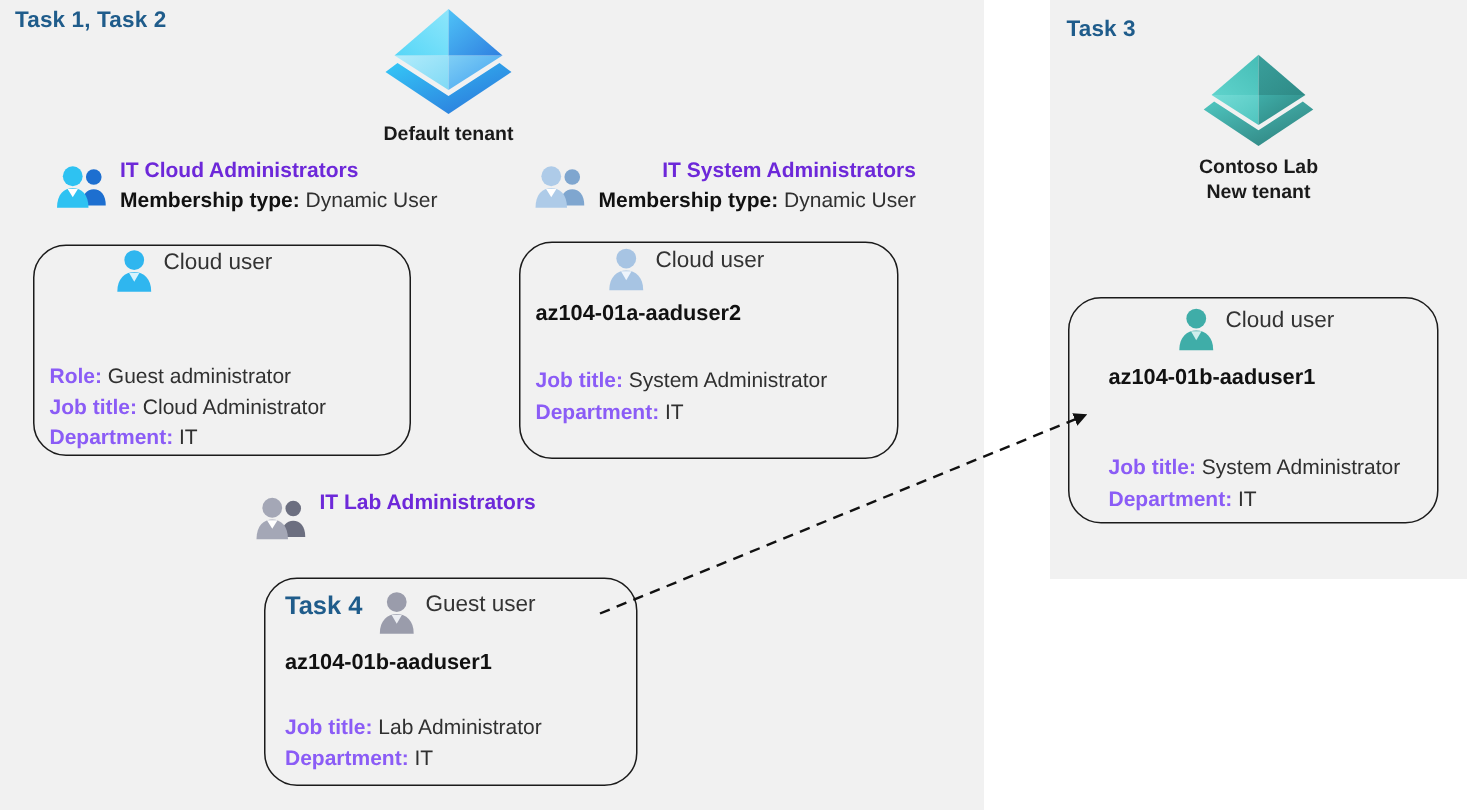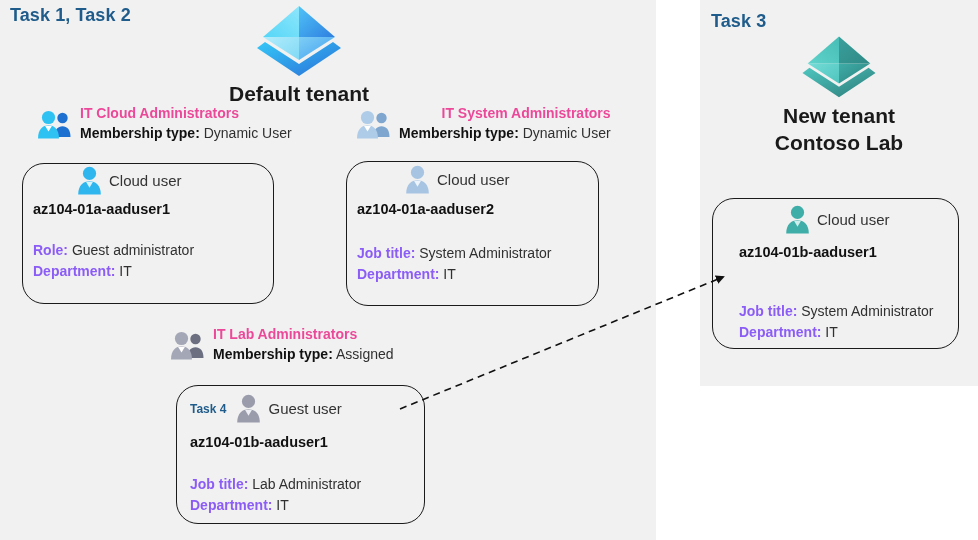--- a/index.html
+++ b/index.html
@@ -20,33 +20,33 @@
   .panel {
     position: absolute;
     background: #f1f1f1;
   }
   #panel-left  { left: 0px;   top: 0px; width: 656px; height: 540px; }
   #panel-right { left: 700px; top: 0px; width: 278px; height: 386px; }
 
   
   .task-label {
     position: absolute;
-    font-size: 18px;
+    font-size: 15px;
     font-weight: bold;
     color: #1f5c8b;
     letter-spacing: .1px;
     white-space: nowrap;
   }
   #task-12 { left: 10px;  top: 5px; }
   #task-3  { left: 711px; top: 11px; text-align: center; }
 
   
   .tenant { position: absolute; text-align: center; }
   .tenant .tenant-name {
-    font-size: 21px;
+    font-size: 13px;
     font-weight: bold;
     color: #1a1a1a;
     white-space: nowrap;
     line-height: 1.28;
   }
   #tenant-default { left: 184px; top: 4px; width: 230px; }
   #tenant-new     { left: 711px; top: 34px; width: 256px; }
   .tenant-icon { display: block; margin: 0 auto 5px auto; }
 
   
@@ -54,21 +54,21 @@
     position: absolute;
     display: flex;
     align-items: flex-start;
     white-space: nowrap;
   }
   .group-header .g-icon { flex: 0 0 auto; margin-top: 6px; }
   .group-header .g-text { margin-left: 7px; }
   .group-name {
     font-size: 14px;
     font-weight: bold;
-    color: #ec4899;
+    color: #6d28d9;
     line-height: 1.42;
   }
   .group-meta {
     font-size: 14px;
     color: #303030;
     line-height: 1.42;
   }
   .group-meta b { color: #111; font-weight: bold; }
 
   #grp-cloud  { left: 36px;  top: 104px; }
@@ -84,25 +84,25 @@
     box-sizing: border-box;
   }
   #card-user1 { left: 22px;  top: 163px; width: 252px; height: 141px; }
   #card-user2 { left: 346px; top: 161px; width: 253px; height: 145px; }
   #card-guest { left: 176px; top: 385px; width: 249px; height: 139px; }
   #card-newb  { left: 712px; top: 198px; width: 247px; height: 151px; }
 
   .card-head {
     position: absolute;
     display: flex;
-    align-items: center;
+    align-items: flex-start;
     white-space: nowrap;
   }
   .card-head .task-inline {
-    font-size: 12px;
+    font-size: 17px;
     font-weight: bold;
     color: #1f5c8b;
     margin-right: 9px;
   }
   .card-head .u-icon { flex: 0 0 auto; }
   .card-head .u-label {
     font-size: 15px;
     color: #333333;
     margin-left: 6px;
   }
@@ -209,22 +209,22 @@
           <stop offset="0" stop-color="#4fc6c0"></stop>
             <stop offset="1" stop-color="#2b7b78"></stop>
         </linearGradient>
       </defs>
       <path d="M46 72 L4 44 L12 38 L46 60 L80 38 L88 44 Z" fill="url(#ntSk)"></path>
       <path d="M46 56 L10 33 L46 33 Z" fill="url(#ntBL)"></path>
       <path d="M46 56 L82 33 L46 33 Z" fill="url(#ntBR)"></path>
       <path d="M46 2 L10 33 L46 33 Z" fill="url(#ntL)"></path>
       <path d="M46 2 L82 33 L46 33 Z" fill="url(#ntR)"></path>
     </svg>
+    <div class="tenant-name">Contoso Lab</div>
     <div class="tenant-name">New  tenant</div>
-    <div class="tenant-name">Contoso Lab</div>
   </div>
 
   <div class="group-header" id="grp-cloud">
     <svg class="g-icon" width="37" height="30" viewBox="0 0 37 30">
       <circle cx="26.5" cy="8" r="5.2" fill="#1d6fd0"></circle>
       <path d="M18.5 27 C18.5 19.5 22 16.2 26.5 16.2 C31 16.2 34.5 19.5 34.5 27 Z" fill="#1d6fd0"></path>
       <circle cx="12.5" cy="7.5" r="6.6" fill="#2ec2f2"></circle>
       <path d="M2 28.5 C2 19.5 6.8 15.3 12.5 15.3 C18.2 15.3 23 19.5 23 28.5 Z" fill="#2ec2f2"></path>
       <path d="M9 15.8 L12.5 21.5 L16 15.8 Z" fill="#ffffff"></path>
     </svg>
@@ -257,40 +257,37 @@
   <div class="group-header" id="grp-lab">
     <svg class="g-icon" width="37" height="30" viewBox="0 0 37 30">
       <circle cx="26.5" cy="8" r="5.2" fill="#6c6f80"></circle>
       <path d="M18.5 27 C18.5 19.5 22 16.2 26.5 16.2 C31 16.2 34.5 19.5 34.5 27 Z" fill="#6c6f80"></path>
       <circle cx="12.5" cy="7.5" r="6.6" fill="#a4a7b6"></circle>
       <path d="M2 28.5 C2 19.5 6.8 15.3 12.5 15.3 C18.2 15.3 23 19.5 23 28.5 Z" fill="#a4a7b6"></path>
       <path d="M9 15.8 L12.5 21.5 L16 15.8 Z" fill="#ffffff"></path>
     </svg>
     <div class="g-text">
       <div class="group-name">IT Lab Administrators</div>
-      <div class="group-meta">
-        <b>Membership type:</b>
-        <span>Assigned</span>
-      </div>
     </div>
   </div>
 
   <div class="card" id="card-user1"></div>
   <div class="card-head" id="head-user1">
     <svg class="u-icon" width="27" height="29" viewBox="0 0 27 29">
       <circle cx="13.5" cy="7.4" r="6.6" fill="#2fb6ef"></circle>
       <path d="M2.2 28.5 C2.2 19.6 7.2 15.3 13.5 15.3 C19.8 15.3 24.8 19.6 24.8 28.5 Z" fill="#2fb6ef"></path>
       <path d="M10 15.8 L13.5 21.8 L17 15.8 Z" fill="#d7f3fd"></path>
     </svg>
     <span class="u-label">Cloud user</span>
   </div>
-  <div class="card-upn" id="upn-user1">az104-01a-aaduser1</div>
   <div class="card-props" id="props-user1">
     <div><b>Role:</b>
       <span>Guest administrator</span></div>
+    <div><b>Job title:</b>
+      <span>Cloud Administrator</span></div>
     <div><b>Department:</b>
       <span>IT</span></div>
   </div>
 
   <div class="card" id="card-user2"></div>
   <div class="card-head" id="head-user2">
     <svg class="u-icon" width="27" height="29" viewBox="0 0 27 29">
       <circle cx="13.5" cy="7.4" r="6.6" fill="#a7c4e3"></circle>
       <path d="M2.2 28.5 C2.2 19.6 7.2 15.3 13.5 15.3 C19.8 15.3 24.8 19.6 24.8 28.5 Z" fill="#a7c4e3"></path>
       <path d="M10 15.8 L13.5 21.8 L17 15.8 Z" fill="#eef4fb"></path>

